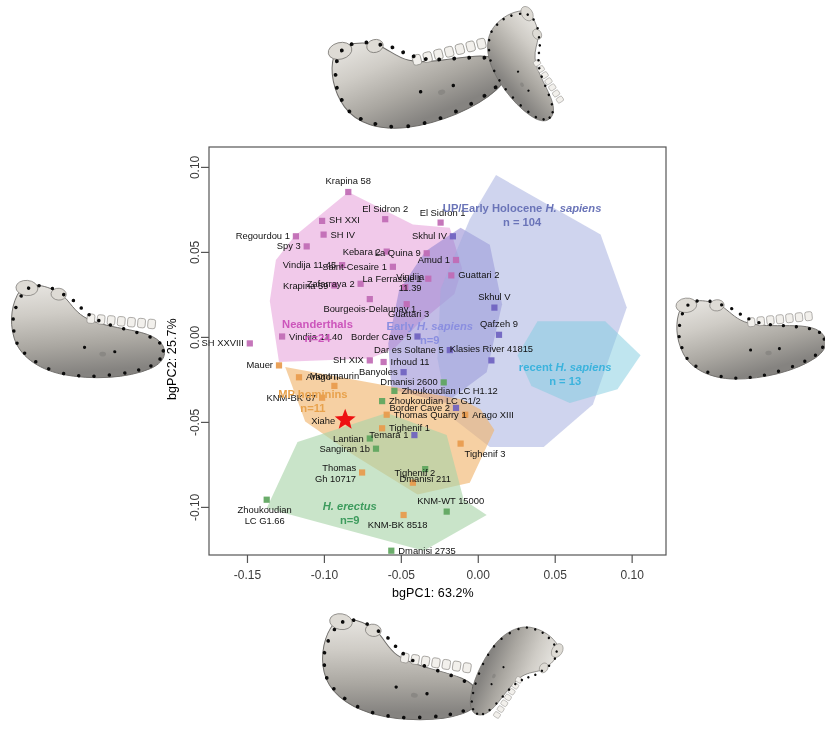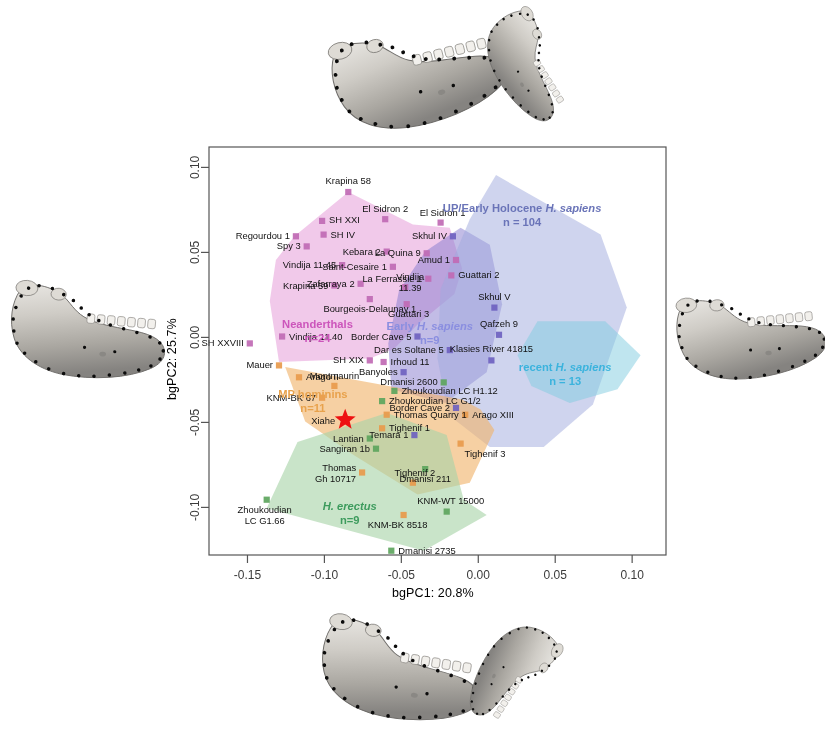--- a/index.html
+++ b/index.html
@@ -374,21 +374,21 @@
           <circle cx="66" cy="26" r="2.1" fill="#0b0b0b"></circle>
           <circle cx="52" cy="20" r="2.1" fill="#0b0b0b"></circle>
           <circle cx="36" cy="18" r="2.1" fill="#0b0b0b"></circle>
           <circle cx="24" cy="22" r="2.1" fill="#0b0b0b"></circle>
           <circle cx="96" cy="86" r="1.9" fill="#0b0b0b"></circle>
           <circle cx="132" cy="88" r="1.9" fill="#0b0b0b"></circle>
         </svg></div>
     </div>
 
   <div class="axis-title" id="ylabel" style="left:165px; top:400px;">bgPC2: 25.7%</div>
-  <div class="axis-title" id="xlabel" style="left:392px; top:586px;">bgPC1: 20.8%</div>
+  <div class="axis-title" id="xlabel" style="left:392px; top:586px;">bgPC1: 63.2%</div>
 
   <svg id="plot" width="825" height="745" viewBox="0 0 825 745" style="position:absolute;left:0;top:0;">
     <g id="hulls">
         <polygon points="348.3,192.0 412.9,224.4 449.8,227.8 462.1,268.5 454.4,294.0 419.0,322.9 394.4,348.5 369.8,358.6 279.0,362.0 269.8,300.9 275.9,260.1 294.4,236.3" fill="#e8a8dd" fill-opacity="0.62" stroke="none"></polygon>
         <polygon points="460.6,227.8 489.8,244.8 502.1,304.3 486.7,372.3 445.2,402.9 391.3,389.3 388.3,343.4 399.0,290.6 425.2,251.6" fill="#8a7fd0" fill-opacity="0.52" stroke="none"></polygon>
         <polygon points="496.0,175.1 600.6,234.6 626.8,307.6 592.9,404.6 543.7,447.1 489.8,447.1 448.3,414.8 437.5,358.6 440.6,288.9 469.8,219.2" fill="#9fa9dd" fill-opacity="0.5" stroke="none"></polygon>
         <polygon points="537.5,321.3 605.2,321.3 640.6,355.3 617.5,389.3 569.8,402.9 531.4,385.9 517.5,355.3" fill="#7fcbe0" fill-opacity="0.5" stroke="none"></polygon>
         <polygon points="285.2,367.1 462.1,399.4 480.6,409.6 494.4,430.0 469.8,482.8 417.5,494.6 354.4,455.6 305.2,421.6" fill="#f0b36a" fill-opacity="0.62" stroke="none"></polygon>
         <polygon points="386.7,413.0 446.7,435.1 463.7,499.8 486.7,515.0 423.7,550.8 266.7,508.3 297.5,441.9" fill="#a8d4a8" fill-opacity="0.62" stroke="none"></polygon>
       </g>

